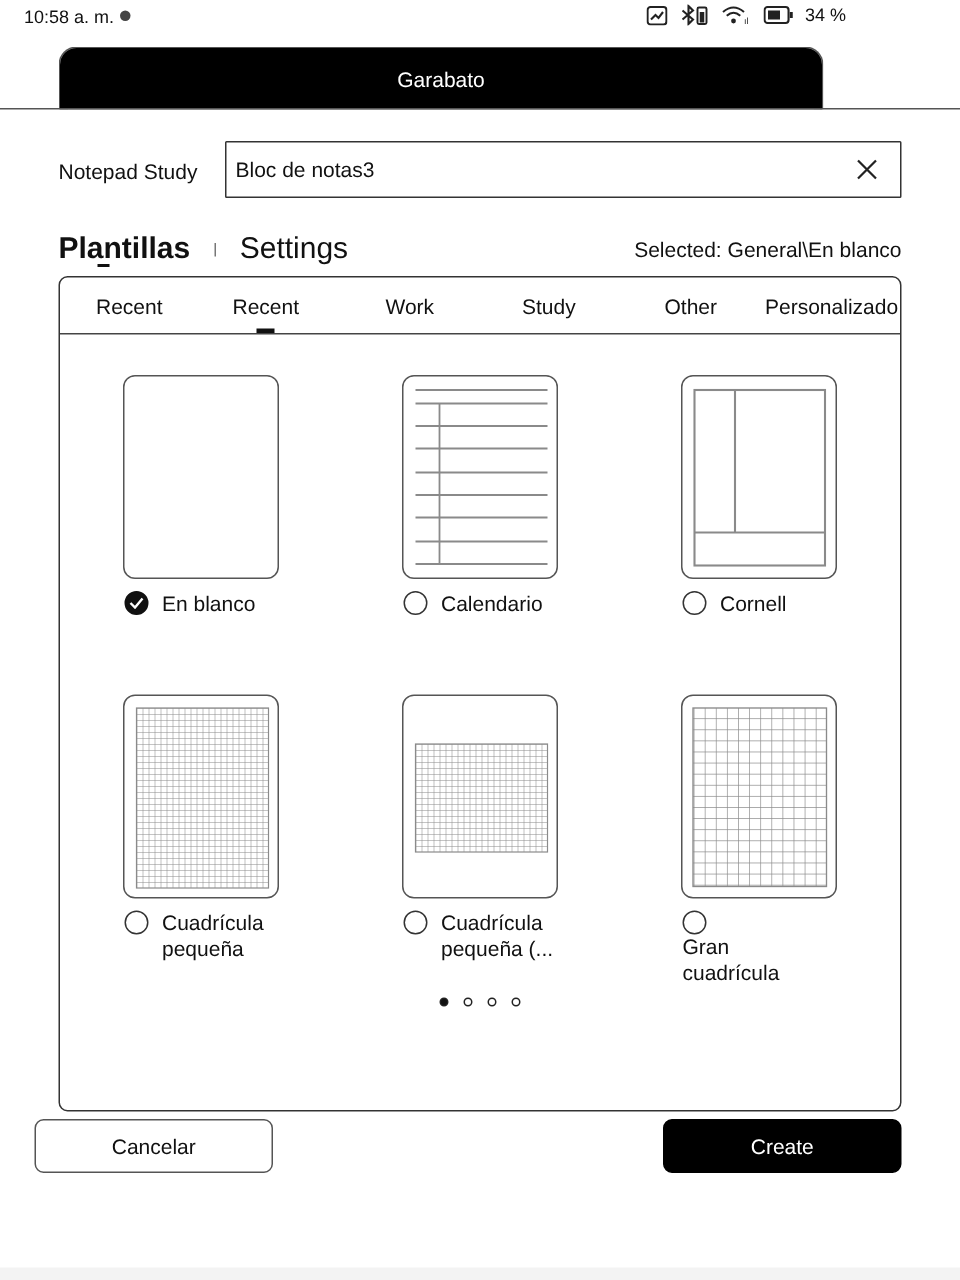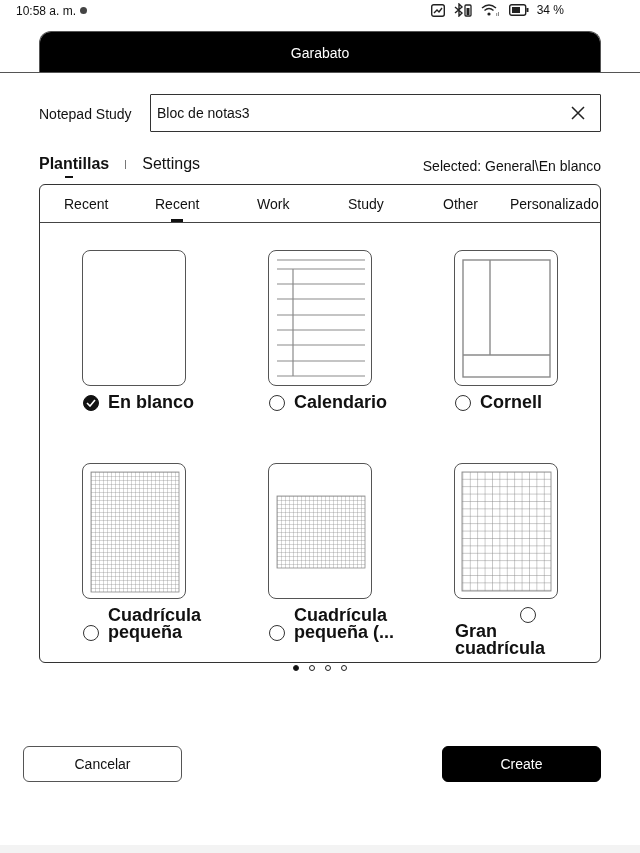--- a/index.html
+++ b/index.html
@@ -5,44 +5,44 @@
     * { box-sizing: border-box; margin: 0; padding: 0; }
     html, body { width: 640px; height: 853px; background: #fff; overflow: hidden; }
     body { font-family: "Liberation Sans", "DejaVu Sans", sans-serif; color: #111; position: relative; }
 
     .status-bar { position: absolute; top: 0; left: 0; width: 580px; height: 24px; font-size: 12px; }
     .status-time { position: absolute; left: 16px; top: 4px; }
     .status-dot { display: inline-block; width: 7px; height: 7px; border-radius: 50%; background: #444; margin-left: 4px; vertical-align: 1px; }
     .status-right { position: absolute; right: 16px; top: 3px; display: flex; align-items: center; gap: 8px; }
     .status-right svg { display: block; }
 
-    .mode-tabs { position: absolute; top: 31px; left: 39px; width: 562px; height: 42px; border: 1px solid #555; border-bottom: none; border-radius: 12px 12px 0 0; overflow: hidden; display: flex; }
+    .mode-tabs { position: absolute; top: 31px; left: 39px; width: 510px; height: 42px; border: 1px solid #555; border-bottom: none; border-radius: 12px 12px 0 0; overflow: hidden; display: flex; }
     .mode-tab { flex: 1; display: flex; align-items: center; justify-content: center; font-size: 14px; cursor: pointer; }
     .mode-tab.active { background: #000; color: #fff; }
     .header-rule { position: absolute; top: 72px; left: 0; width: 640px; height: 1px; background: #555; }
 
     .name-label { position: absolute; left: 39px; top: 106px; font-size: 14px; }
     .name-field { position: absolute; left: 150px; top: 94px; width: 451px; height: 38px; border: 1px solid #333; border-radius: 1px; display: flex; align-items: center; padding: 0 6px; }
     .name-input { border: none; outline: none; flex: 1; font-family: inherit; font-size: 14px; color: #111; background: transparent; }
     .clear-btn { width: 24px; height: 24px; display: flex; align-items: center; justify-content: center; cursor: pointer; margin-right: 4px; }
 
-    .section-tabs { position: absolute; left: 39px; top: 155px; display: flex; align-items: center; font-size: 16px; }
+    .section-tabs { position: absolute; left: 39px; top: 155px; display: flex; align-items: center; font-size: 20px; }
     .section-tab { cursor: pointer; position: relative; }
     .section-tab.active { font-weight: bold; }
     .section-tab.active::after { content: ""; position: absolute; left: 26px; top: 21px; width: 8px; height: 2px; background: #111; }
     .section-sep { width: 1px; height: 9px; background: #777; margin: 0 16px; }
     .selected-info { position: absolute; right: 39px; top: 158px; font-size: 14px; }
 
-    .panel { position: absolute; left: 39px; top: 184px; width: 562px; height: 479px; border: 1px solid #333; border-radius: 6px; }
+    .panel { position: absolute; left: 39px; top: 184px; width: 562px; height: 557px; border: 1px solid #333; border-radius: 6px; }
     .cat-tabs { position: absolute; left: 0; top: 0; width: 100%; height: 38px; border-bottom: 1px solid #444; font-size: 14px; }
     .cat-tab { position: absolute; top: 11px; cursor: pointer; white-space: nowrap; }
     .cat-tab.active::after { content: ""; position: absolute; left: 50%; transform: translateX(-50%); top: 23px; width: 12px; height: 3px; background: #111; }
     .thumb { position: absolute; width: 104px; height: 136px; border: 1px solid #555; border-radius: 8px; background: #fff; overflow: hidden; cursor: pointer; }
     .thumb svg { position: absolute; left: 0; top: 0; }
-    .tpl-label { position: absolute; display: flex; align-items: flex-end; font-size: 18px; line-height: 17px; cursor: pointer; font-weight: bold; }
+    .tpl-label { position: absolute; display: flex; align-items: flex-start; font-size: 14px; line-height: 17px; cursor: pointer; }
     .radio { width: 16px; height: 16px; border: 1.3px solid #333; border-radius: 50%; margin-right: 9px; flex-shrink: 0; display: flex; align-items: center; justify-content: center; }
     .radio.checked { background: #111; border-color: #111; }
 
     .pager { position: absolute; left: 0; top: 480px; width: 100%; display: flex; justify-content: center; gap: 10px; }
     .pdot { width: 6px; height: 6px; border-radius: 50%; border: 1.2px solid #222; cursor: pointer; }
     .pdot.active { background: #111; }
 
     .btn { position: absolute; top: 746px; width: 159px; height: 36px; border-radius: 6px; display: flex; align-items: center; justify-content: center; font-size: 14px; cursor: pointer; }
     .btn-cancel { left: 23px; border: 1px solid #555; background: #fff; color: #111; }
     .btn-create { left: 442px; background: #000; color: #fff; border: 1px solid #000; }

